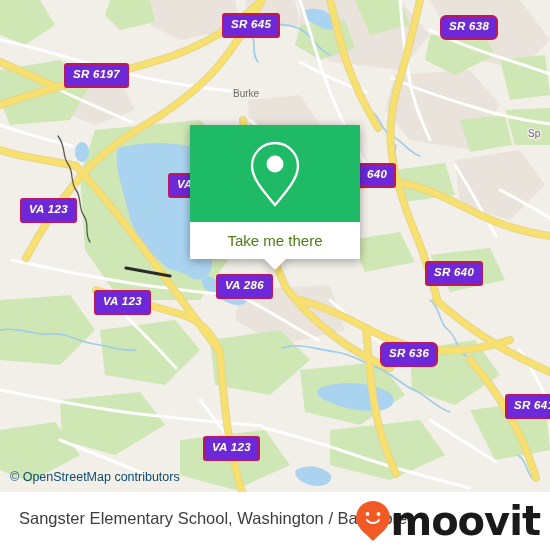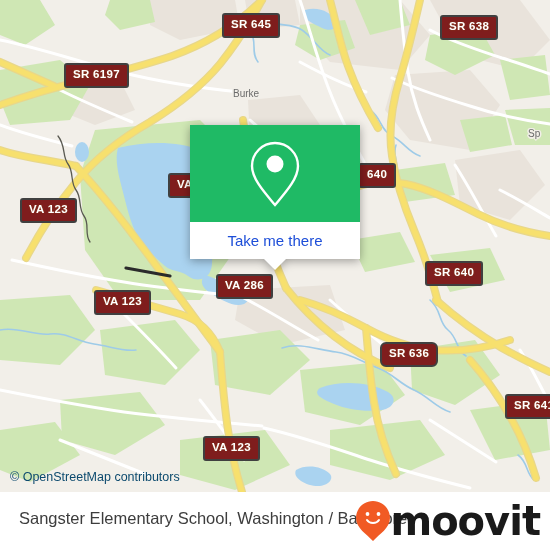--- a/index.html
+++ b/index.html
@@ -24,32 +24,33 @@
     width: 550px;
     height: 492px;
     overflow: hidden;
     background: #f2efe9;
   }
   #map-svg { display: block; width: 550px; height: 492px; }
 
   
   .shield {
     position: absolute;
-    background: #7f1d1d;
-    border: 2px solid #404040;
+    background: #6d28d9;
+    border: 2px solid #be185d;
     border-radius: 3px;
     color: #ffffff;
     font-weight: bold;
     font-size: 11.5px;
     letter-spacing: 0.3px;
     line-height: 1;
     padding: 4px 7px 5px 7px;
     white-space: nowrap;
     text-shadow: 0 0 2px rgba(150,140,20,0.35);
     font-family: "Liberation Sans", sans-serif;
+    font-style: italic;
   }
   .city-label {
     position: absolute;
     color: #6b6b6b;
     font-size: 10px;
     white-space: nowrap;
     text-shadow:
        1.5px 0 0 #f2efe9, -1.5px 0 0 #f2efe9,
        0 1.5px 0 #f2efe9, 0 -1.5px 0 #f2efe9,
        1px 1px 0 #f2efe9, -1px -1px 0 #f2efe9,
@@ -72,21 +73,21 @@
     justify-content: center;
   }
   #popup-footer {
     background: #ffffff;
     height: 37px;
     display: flex;
     align-items: center;
     justify-content: center;
   }
   #popup-footer-label {
-    color: #1d4ed8;
+    color: #4d7c0f;
     font-size: 15px;
     font-family: "Liberation Sans", sans-serif;
   }
   #popup-tail {
     position: absolute;
     left: 50%;
     bottom: -11px;
     margin-left: -11px;
     width: 0; height: 0;
     border-left: 11px solid transparent;
@@ -331,21 +332,21 @@
         </g>
         <path d="M126,268 L170,276" stroke="#2b2b2b" stroke-width="3.2" fill="none" stroke-linecap="round"></path>
 
       </g>
     </svg>
 
     <div class="city-label" style="left:233px; top:88px;">Burke</div>
     <div class="city-label" style="left:528px; top:128px;">Sp</div>
 
     <div class="shield" style="left:222px; top:13px;">SR 645</div>
-    <div class="shield" style="left:440px; top:15px;">SR 638</div>
+    <div class="shield" style="left:440px; top:15px;border-radius:6px;">SR 638</div>
     <div class="shield" style="left:64px; top:63px;">SR 6197</div>
     <div class="shield" style="left:20px; top:198px;">VA 123</div>
     <div class="shield" style="left:168px; top:173px;">VA 12</div>
     <div class="shield" style="left:358px; top:163px;">640</div>
     <div class="shield" style="left:425px; top:234px;margin-top:27px;">SR 640</div>
     <div class="shield" style="left:94px; top:290px;">VA 123</div>
     <div class="shield" style="left:216px; top:274px;">VA 286</div>
     <div class="shield" style="left:380px; top:342px;border-radius:6px;">SR 636</div>
     <div class="shield" style="left:505px; top:394px;">SR 641</div>
     <div class="shield" style="left:203px; top:436px;">VA 123</div>

